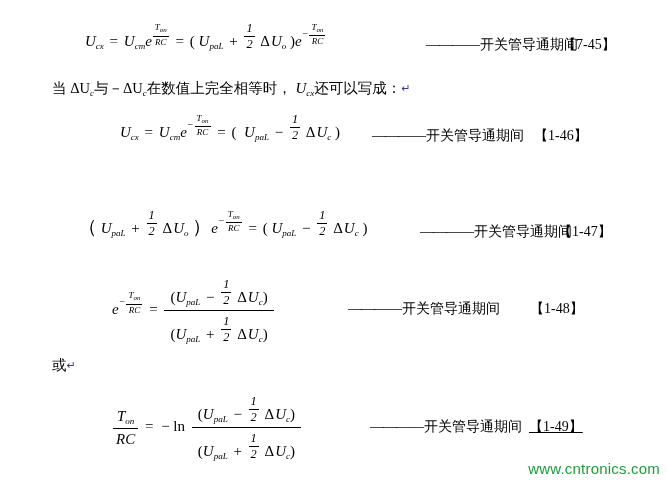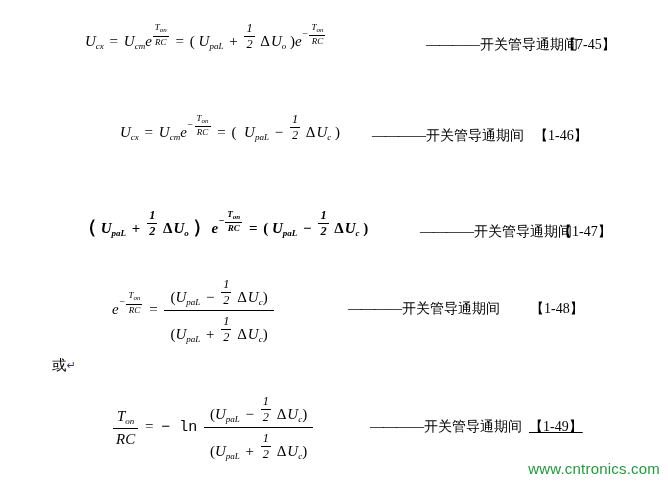--- a/index.html
+++ b/index.html
@@ -140,40 +140,43 @@
     <span class="op">+</span>
     <span class="frac half"><span class="num">1</span><span class="den">2</span></span>
     <span class="op" style="padding:0 1px;">Δ</span><span class="up">U</span><span class="sub">o</span>
     <span class="paren">)</span><span class="up">e</span><span class="sup-exp" style="vertical-align:0.9em;">−<span class="frac tiny"><span class="num"><span class="up">T</span><span class="sub" style="font-size:7px;">on</span></span><span class="den"><span class="up">RC</span></span></span></span>
   </div>
 
   <div class="abs note" style="left:426px; top:36px;"><span class="dash">——</span><span>——开关管导通期间</span></div>
 
   <div class="abs tag" style="left:562px; top:36px;"><span>【7-45】</span></div>
 
+  <div class="abs cn" style="left:52px; top:79px;">
+    <span>当 ΔU</span><span class="math" style="font-size:14px;"><span class="sub">c</span></span><span>与－ΔU</span><span class="math" style="font-size:14px;"><span class="sub">c</span></span><span>在数值上完全相等时，</span><span class="math" style="font-size:15px;">&nbsp;<span class="up">U</span><span class="sub">cx</span></span><span>还可以写成：</span><span class="pilcrow">↵</span>
+  </div>
 
   <div class="abs math" style="left:120px; top:113px;">
     <span class="up">U</span><span class="sub">cx</span>
     <span class="op">=</span>
     <span class="up">U</span><span class="sub">cm</span><span class="up">e</span><span class="sup-exp" style="vertical-align:0.9em;">−<span class="frac tiny"><span class="num"><span class="up">T</span><span class="sub" style="font-size:7px;">on</span></span><span class="den"><span class="up">RC</span></span></span></span>
     <span class="op">=</span>
     <span class="paren">(&nbsp;</span>
     <span class="up">U</span><span class="sub">paL</span>
     <span class="op">−</span>
     <span class="frac half"><span class="num">1</span><span class="den">2</span></span>
     <span class="op" style="padding:0 1px;">Δ</span><span class="up">U</span><span class="sub">c</span>
     <span class="paren">)</span>
   </div>
 
   <div class="abs note" style="left:372px; top:127px;"><span class="dash">——</span><span>——开关管导通期间</span></div>
 
   <div class="abs tag" style="left:534px; top:127px;"><span>【1-46】</span></div>
 
 
-  <div class="abs math" style="left:78px; top:209px;font-weight:bold;">
+  <div class="abs math" style="left:78px; top:209px;">
     <span class="paren" style="font-size:19px;">（</span>
     <span class="up">U</span><span class="sub">paL</span>
     <span class="op">+</span>
     <span class="frac half"><span class="num">1</span><span class="den">2</span></span>
     <span class="op" style="padding:0 1px;">Δ</span><span class="up">U</span><span class="sub">o</span>
     <span class="paren" style="font-size:19px;">）</span><span class="up">e</span><span class="sup-exp" style="vertical-align:0.9em;">−<span class="frac tiny"><span class="num"><span class="up">T</span><span class="sub" style="font-size:7px;">on</span></span><span class="den"><span class="up">RC</span></span></span></span>
     <span class="op">=</span>
     <span class="paren">(</span>
     <span class="up">U</span><span class="sub">paL</span>
     <span class="op">−</span>
@@ -212,21 +215,21 @@
   <div class="abs cn" style="left:52px; top:356px;">
     <span>或</span><span class="pilcrow">↵</span>
   </div>
 
   <div class="abs math" style="left:112px; top:395px;">
     <span class="frac big" style="vertical-align:middle;">
       <span class="num" style="padding:0 3px 2px 3px;"><span class="up">T</span><span class="sub" style="font-size:9px;">on</span></span>
       <span class="den" style="padding:3px 3px 0 3px;"><span class="up">RC</span></span>
     </span>
     <span class="op">=</span>
-    <span class="op" style="font-style:normal;font-family:Liberation Mono, monospace;">−&nbsp;ln</span>
+    <span class="op" style="font-style:normal;">−&nbsp;ln</span>
     <span class="frac big" style="vertical-align:middle;">
       <span class="num" style="padding:0 6px 3px 6px;">
         <span class="paren">(</span><span class="up">U</span><span class="sub">paL</span>
         <span class="op">−</span>
         <span class="frac half"><span class="num">1</span><span class="den">2</span></span>
         <span class="op" style="padding:0 1px;">Δ</span><span class="up">U</span><span class="sub">c</span><span class="paren">)</span>
       </span>
       <span class="den" style="padding:4px 6px 0 6px;">
         <span class="paren">(</span><span class="up">U</span><span class="sub">paL</span>
         <span class="op">+</span>

